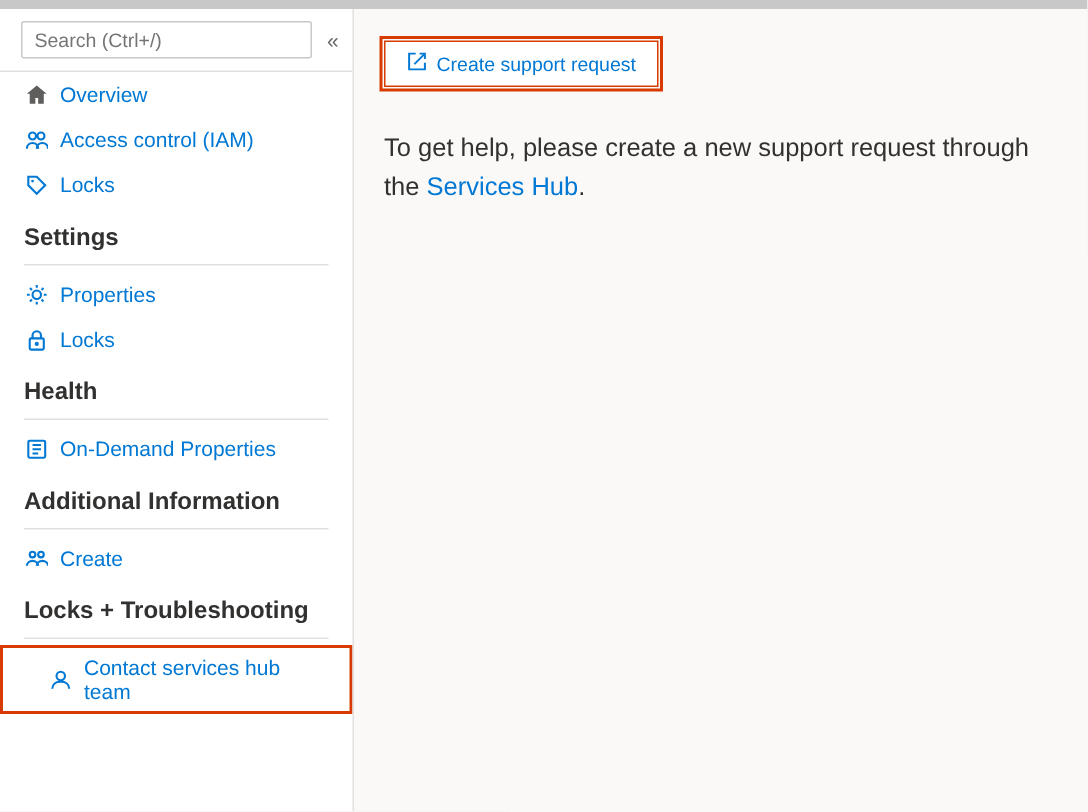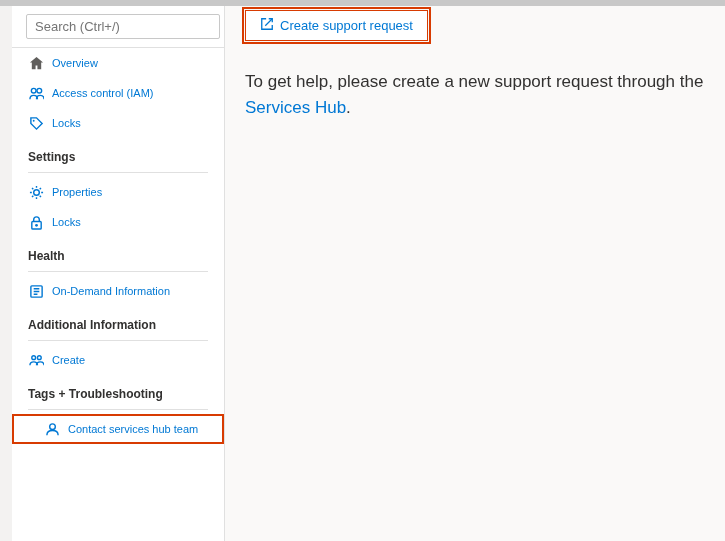--- a/index.html
+++ b/index.html
@@ -20,28 +20,27 @@
     }
 
     .main-layout {
       display: flex;
       flex: 1;
       overflow: hidden;
     }
 
     
     .sidebar {
-      width: 213px;
+      width: 236px;
       background: #fff;
       border-right: 1px solid #e0e0e0;
       display: flex;
       flex-direction: column;
       overflow-y: auto;
       padding-bottom: 8px;
-      margin-left: 12px;
     }
 
     .search-bar {
       display: flex;
       align-items: center;
       padding: 8px 8px;
       border-bottom: 1px solid #e0e0e0;
       gap: 6px;
     }
 
@@ -59,21 +58,21 @@
       cursor: pointer;
       color: #666;
       font-size: 14px;
       padding: 2px 4px;
       border: none;
       background: none;
     }
 
     .nav-section-label {
       padding: 12px 16px 4px 16px;
-      font-size: 12px;
+      font-size: 16px;
       font-weight: 600;
       color: #323130;
     }
 
     .nav-divider {
       border: none;
       border-top: 1px solid #e0e0e0;
       margin: 4px 16px 4px 16px;
     }
 
@@ -98,21 +97,21 @@
       width: 16px;
       height: 16px;
       display: flex;
       align-items: center;
       justify-content: center;
       font-size: 14px;
       flex-shrink: 0;
     }
 
     .nav-item .label {
-      font-size: 11px;
+      font-size: 14px;
     }
 
     
     .icon-overview { color: #605e5c; }
     
     .icon-activity { color: #0078d4; }
     
     .icon-iam { color: #0078d4; }
     
     .icon-tags { color: #0078d4; }
@@ -128,21 +127,21 @@
     .icon-support { color: #0078d4; }
     
     .icon-contact { color: #0078d4; }
 
     
     .content {
       flex: 1;
       background: #faf9f8;
       display: flex;
       flex-direction: column;
-      padding: 4px 20px;
+      padding: 21px 20px;
     }
 
     .action-bar {
       display: flex;
       align-items: center;
       margin-bottom: 20px;
     }
 
     .create-support-btn {
       display: flex;
@@ -252,40 +251,40 @@
     <div class="nav-section-label">Health</div>
     <hr class="nav-divider">
 
     <div class="nav-item">
       <span class="icon icon-ondemand">
         <svg width="15" height="15" viewBox="0 0 16 16" fill="none">
           <rect x="2" y="2" width="12" height="12" rx="1" stroke="#0078d4" stroke-width="1.5"></rect>
           <path d="M5 8h6M5 5h6M5 11h4" stroke="#0078d4" stroke-width="1.5"></path>
         </svg>
       </span>
-      <span class="label">On-Demand Information</span>
+      <span class="label">On-Demand Properties</span>
     </div>
 
     <div class="nav-section-label">Additional Information</div>
     <hr class="nav-divider">
 
 
     <div class="nav-item">
       <span class="icon icon-support">
         <svg width="15" height="15" viewBox="0 0 16 16" fill="none">
           <circle cx="5" cy="5" r="2" stroke="#0078d4" stroke-width="1.5"></circle>
           <circle cx="11" cy="5" r="2" stroke="#0078d4" stroke-width="1.5"></circle>
           <path d="M1 13c0-2 1.8-3.5 4-3.5s4 1.5 4 3.5" stroke="#0078d4" stroke-width="1.5"></path>
           <path d="M8 13c0-2 1.8-3.5 4-3.5s4 1.5 4 3.5" stroke="#0078d4" stroke-width="1.5"></path>
         </svg>
       </span>
       <span class="label">Create</span>
     </div>
 
-    <div class="nav-section-label">Tags + Troubleshooting</div>
+    <div class="nav-section-label">Locks + Troubleshooting</div>
     <hr class="nav-divider">
 
     <div class="nav-item highlighted">
       <span class="icon icon-contact">
         <svg width="15" height="15" viewBox="0 0 16 16" fill="none">
           <circle cx="8" cy="5" r="3" stroke="#0078d4" stroke-width="1.5"></circle>
           <path d="M2 14c0-3 2.5-5 6-5s6 2 6 5" stroke="#0078d4" stroke-width="1.5"></path>
         </svg>
       </span>
       <span class="label">Contact services hub team</span>

